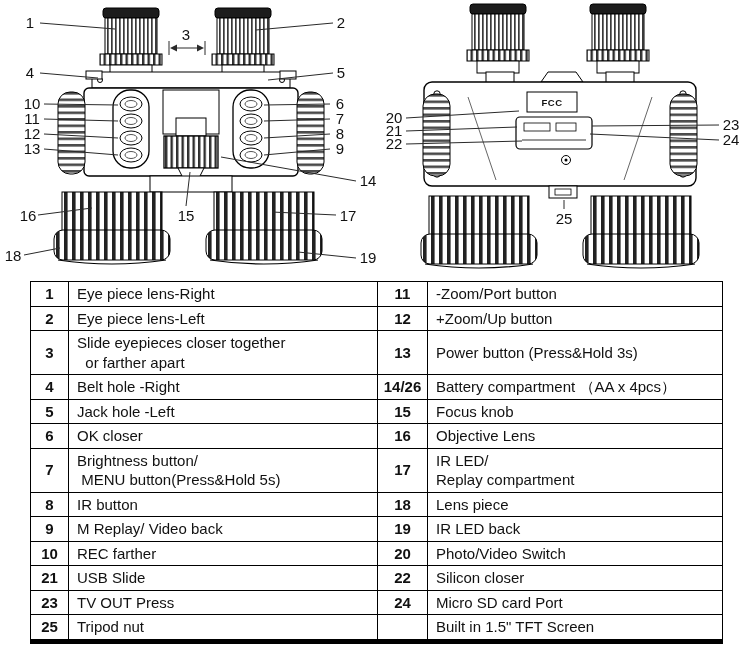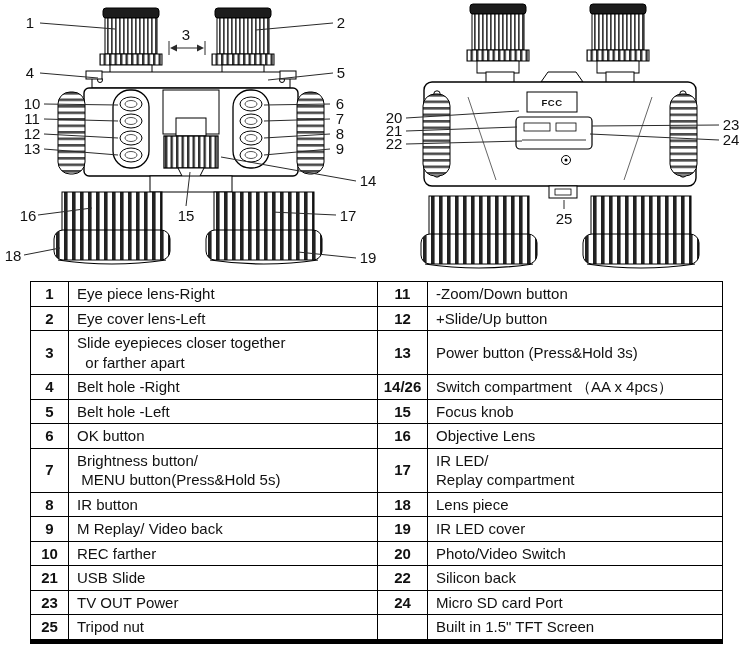--- a/index.html
+++ b/index.html
@@ -211,50 +211,50 @@
       <col class="c-num1">
         <col class="c-desc1">
         <col class="c-num2">
         <col class="c-desc2">
     </colgroup>
     <tbody>
       <tr>
         <td class="num">1</td>
         <td class="desc">Eye piece lens-Right</td>
         <td class="num">11</td>
-        <td class="desc">-Zoom/Down button</td>
+        <td class="desc">-Zoom/Port button</td>
       </tr>
       <tr>
         <td class="num">2</td>
-        <td class="desc">Eye cover lens-Left</td>
+        <td class="desc">Eye piece lens-Left</td>
         <td class="num">12</td>
-        <td class="desc">+Slide/Up button</td>
+        <td class="desc">+Zoom/Up button</td>
       </tr>
       <tr>
         <td class="num">3</td>
         <td class="desc">Slide eyepieces closer together
 &nbsp;&nbsp;or farther apart</td>
         <td class="num">13</td>
         <td class="desc">Power button (Press&amp;Hold 3s)</td>
       </tr>
       <tr>
         <td class="num">4</td>
         <td class="desc">Belt hole -Right</td>
         <td class="num">14/26</td>
-        <td class="desc">Switch compartment （AA x 4pcs）</td>
+        <td class="desc">Battery compartment （AA x 4pcs）</td>
       </tr>
       <tr>
         <td class="num">5</td>
-        <td class="desc">Belt hole -Left</td>
+        <td class="desc">Jack hole -Left</td>
         <td class="num">15</td>
         <td class="desc">Focus knob</td>
       </tr>
       <tr>
         <td class="num">6</td>
-        <td class="desc">OK button</td>
+        <td class="desc">OK closer</td>
         <td class="num">16</td>
         <td class="desc">Objective Lens</td>
       </tr>
       <tr>
         <td class="num">7</td>
         <td class="desc">Brightness button/
 &nbsp;MENU button(Press&amp;Hold 5s)</td>
         <td class="num">17</td>
         <td class="desc">IR LED/
 Replay compartment</td>
@@ -262,37 +262,37 @@
       <tr>
         <td class="num">8</td>
         <td class="desc">IR button</td>
         <td class="num">18</td>
         <td class="desc">Lens piece</td>
       </tr>
       <tr>
         <td class="num">9</td>
         <td class="desc">M Replay/ Video back</td>
         <td class="num">19</td>
-        <td class="desc">IR LED cover</td>
+        <td class="desc">IR LED back</td>
       </tr>
       <tr>
         <td class="num">10</td>
         <td class="desc">REC farther</td>
         <td class="num">20</td>
         <td class="desc">Photo/Video Switch</td>
       </tr>
       <tr>
         <td class="num">21</td>
         <td class="desc">USB Slide</td>
         <td class="num">22</td>
-        <td class="desc">Silicon back</td>
+        <td class="desc">Silicon closer</td>
       </tr>
       <tr>
         <td class="num">23</td>
-        <td class="desc">TV OUT Power</td>
+        <td class="desc">TV OUT Press</td>
         <td class="num">24</td>
         <td class="desc">Micro SD card Port</td>
       </tr>
       <tr>
         <td class="num">25</td>
         <td class="desc">Tripod nut</td>
         <td class="num"></td>
         <td class="desc">Built in 1.5" TFT Screen</td>
       </tr>
     </tbody>

